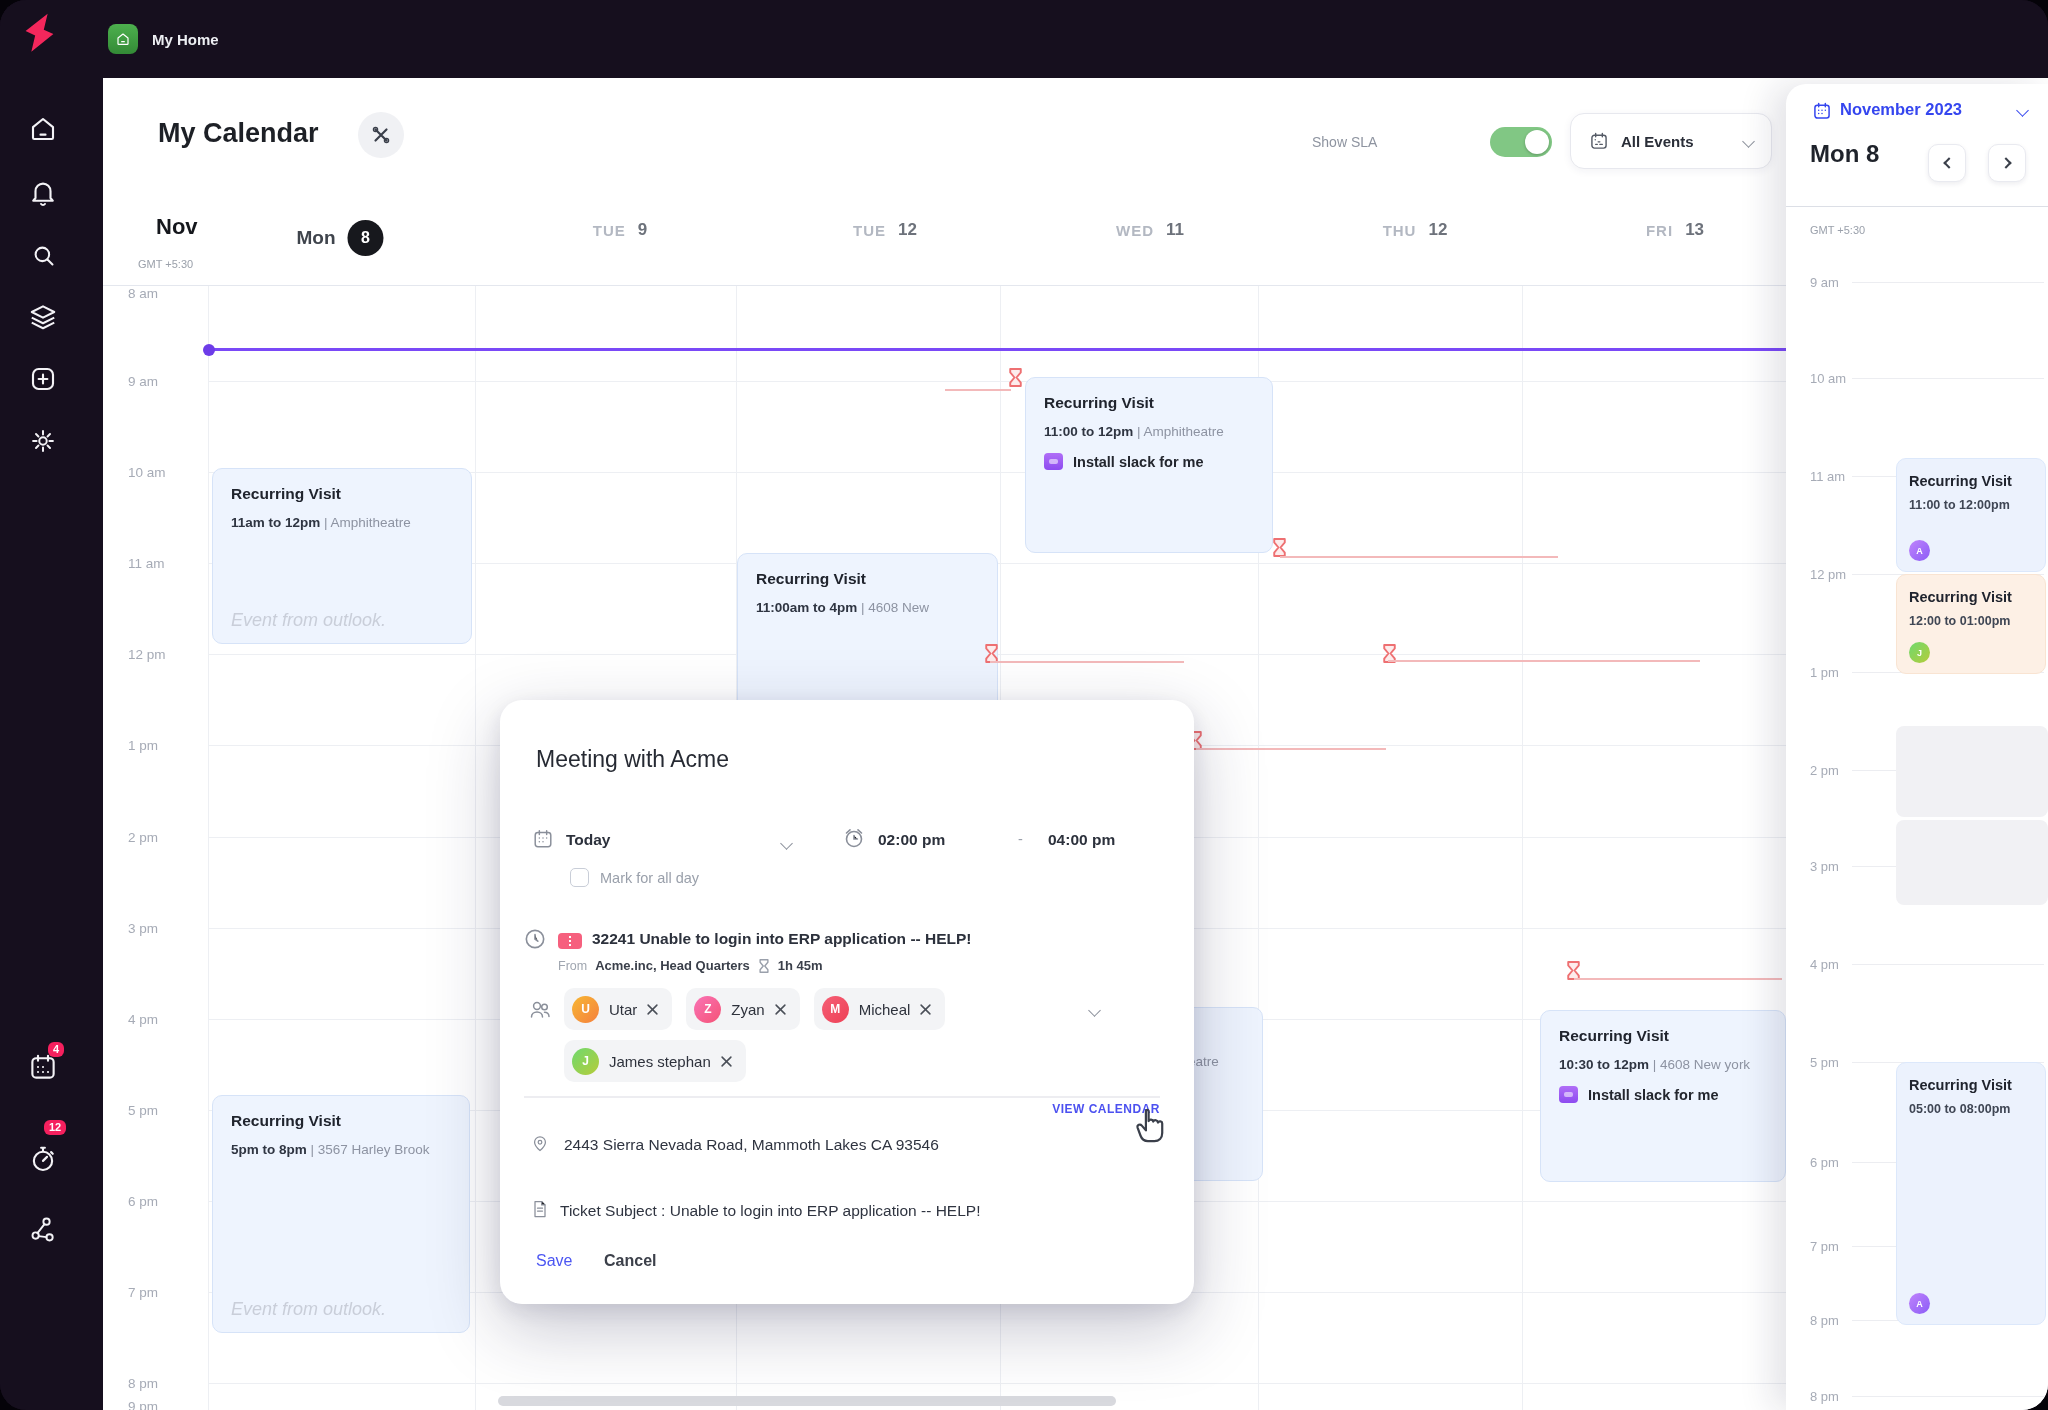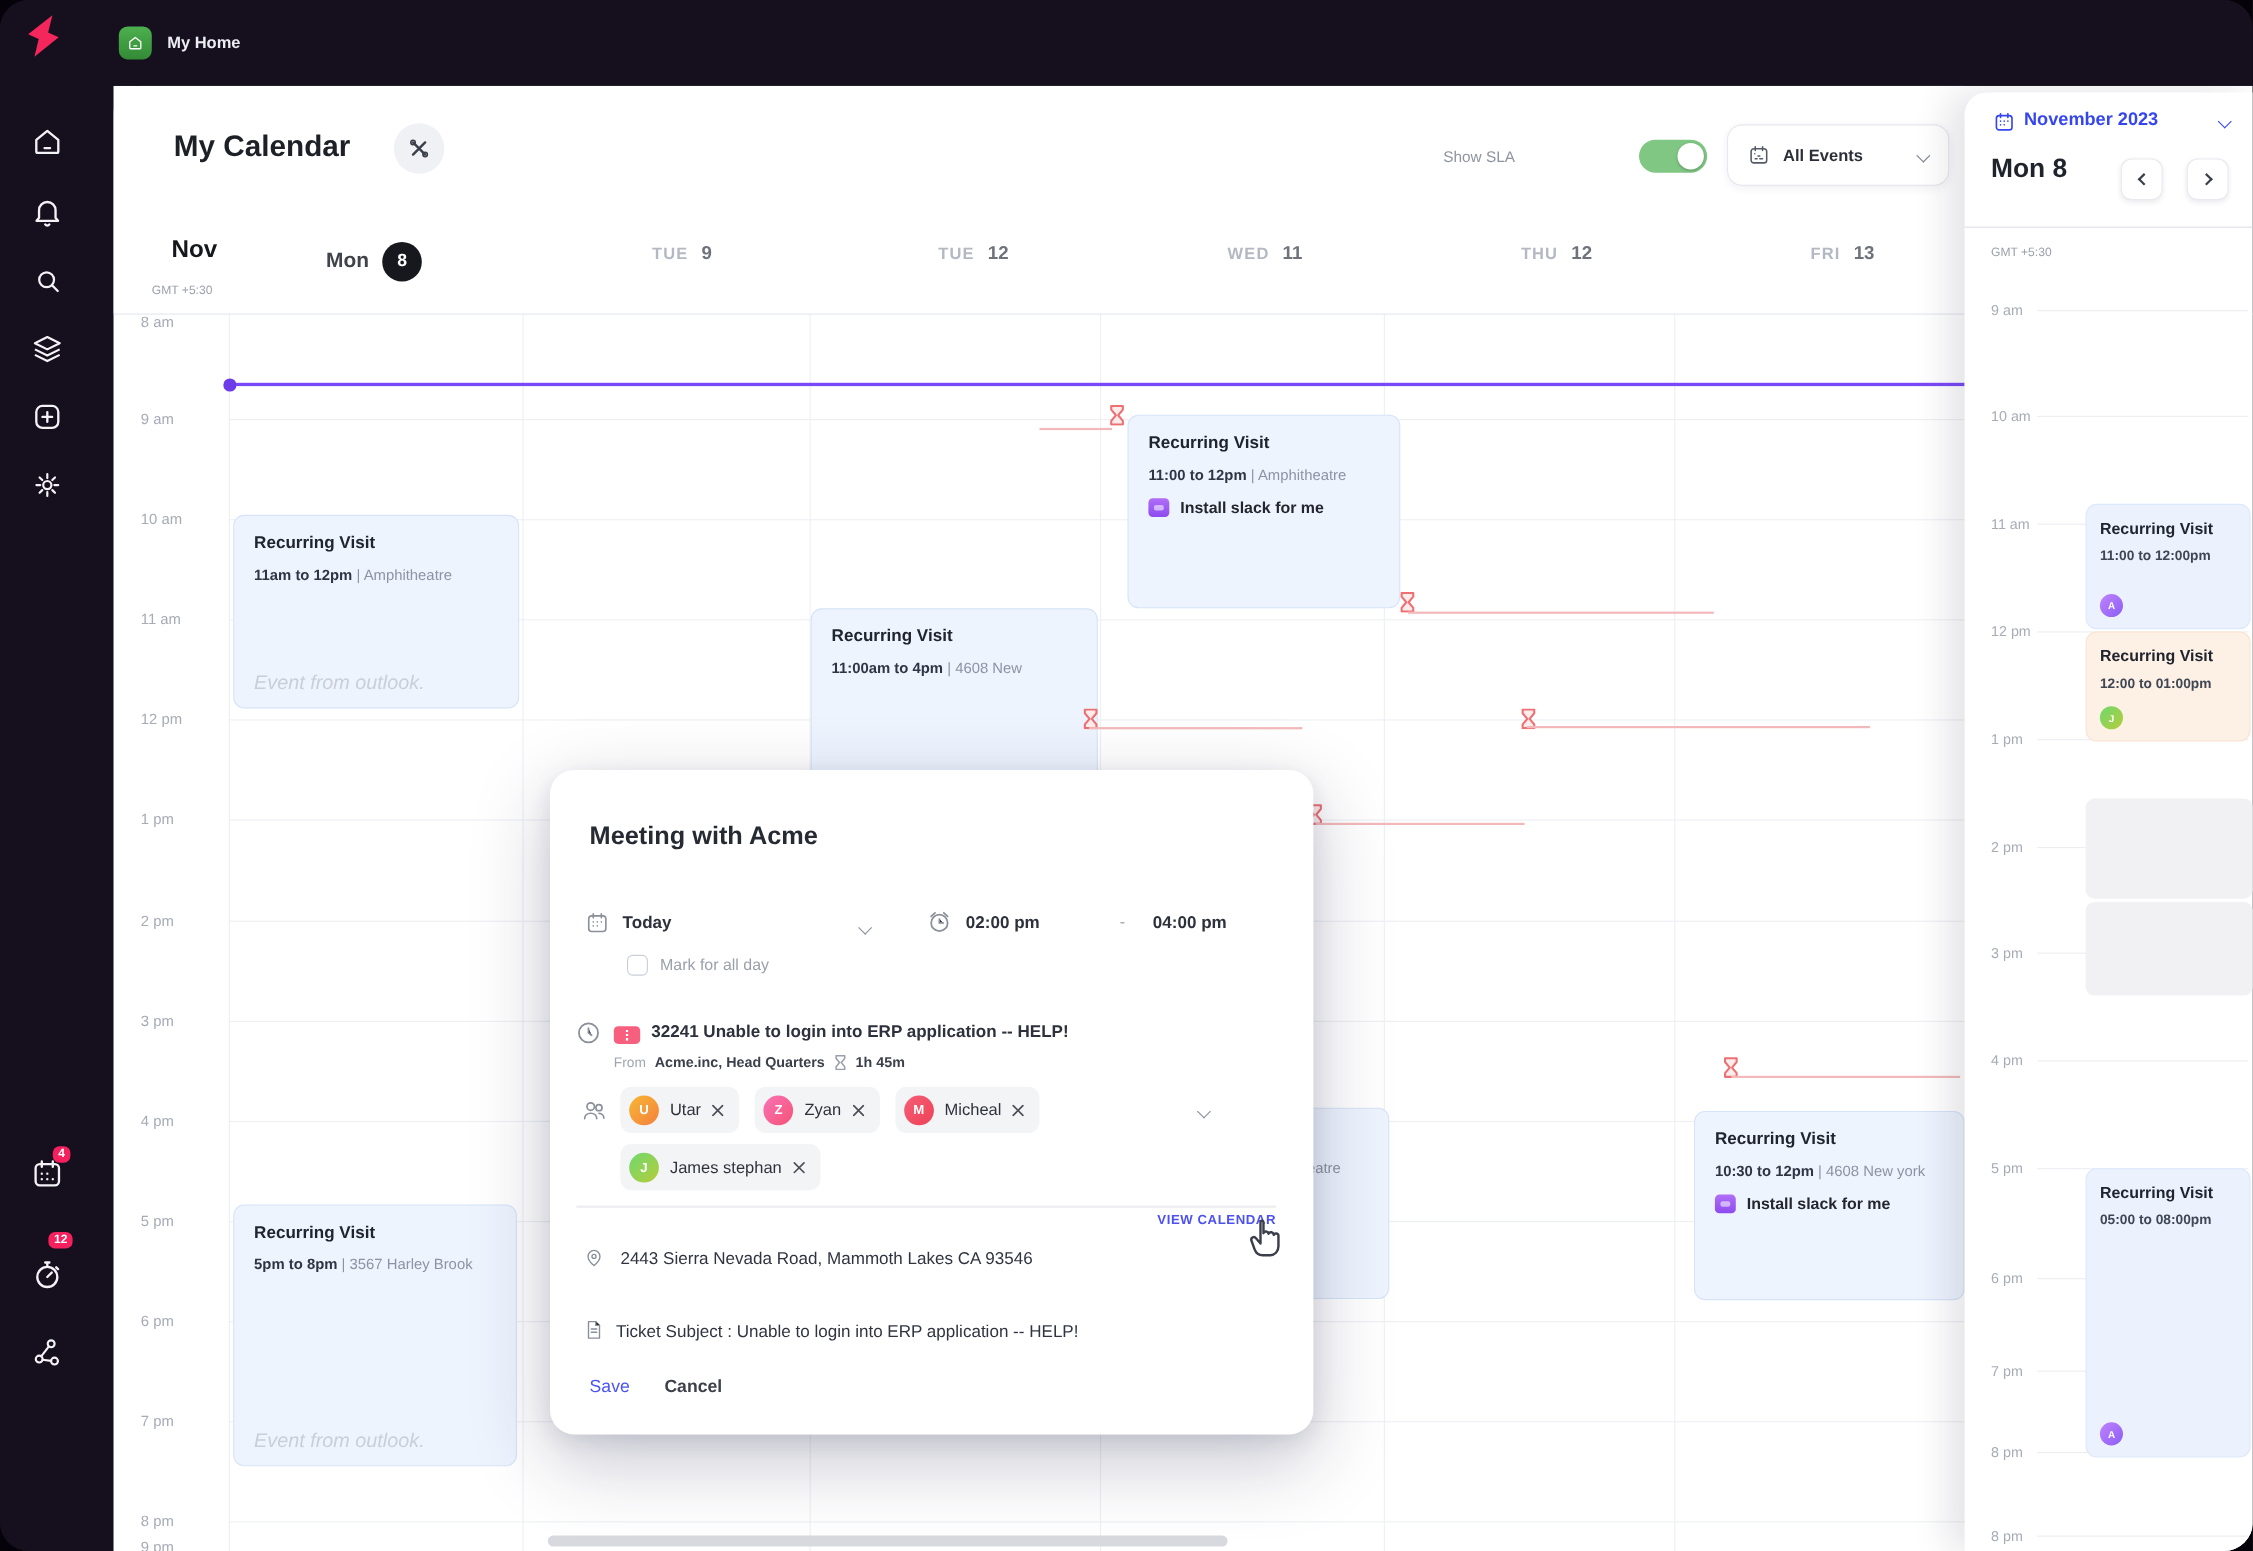--- a/index.html
+++ b/index.html
@@ -66,21 +66,21 @@
   
   .sla{position:absolute;z-index:4;}
   .sla-line{position:absolute;height:2px;background:#f3b9ba;z-index:4;}
 
   
   .scrollbar{left:498px;top:1396px;width:618px;height:10px;border-radius:5px;background:#d8d9de;z-index:6;}
 
   
   .modal{left:500px;top:700px;width:694px;height:604px;background:#fff;border-radius:22px;box-shadow:0 24px 70px rgba(30,30,70,.25),0 6px 20px rgba(30,30,70,.10);z-index:10;}
   .modal .abs{position:absolute;}
-  .m-title{left:36px;top:46px;font-size:23px;font-weight:bold;color:#262a33;}
+  .m-title{left:36px;top:46px;font-size:23px;font-weight:normal;color:#262a33;}
   .m-txt{font-size:15.5px;color:#2c313c;font-weight:bold;}
   .m-sub{font-size:14.5px;color:#9aa0ab;}
   .caret{display:inline-block;width:9px;height:9px;border-right:1.8px solid #8a8f9a;border-bottom:1.8px solid #8a8f9a;transform:rotate(45deg);}
   .checkbox{width:19px;height:19px;border:1.6px solid #c9ced8;border-radius:5px;background:#fff;}
   .chip{display:flex;align-items:center;gap:10px;background:#f3f4f6;border-radius:10px;height:42px;padding:0 14px 0 8px;}
   .chip .av{width:27px;height:27px;border-radius:50%;display:flex;align-items:center;justify-content:center;color:#fff;font-size:12px;font-weight:bold;}
   .chip .nm{font-size:15px;color:#2e323c;}
   .ticket-chip{width:24px;height:16px;border-radius:4px;background:#f6607e;position:relative;}
   .ticket-chip:after{content:"";position:absolute;left:11px;top:3px;width:2px;height:10px;background:repeating-linear-gradient(180deg,#fff 0 2px,transparent 2px 4px);}
   .m-divider{left:24px;top:396px;width:636px;height:1.5px;background:#ededf1;}

